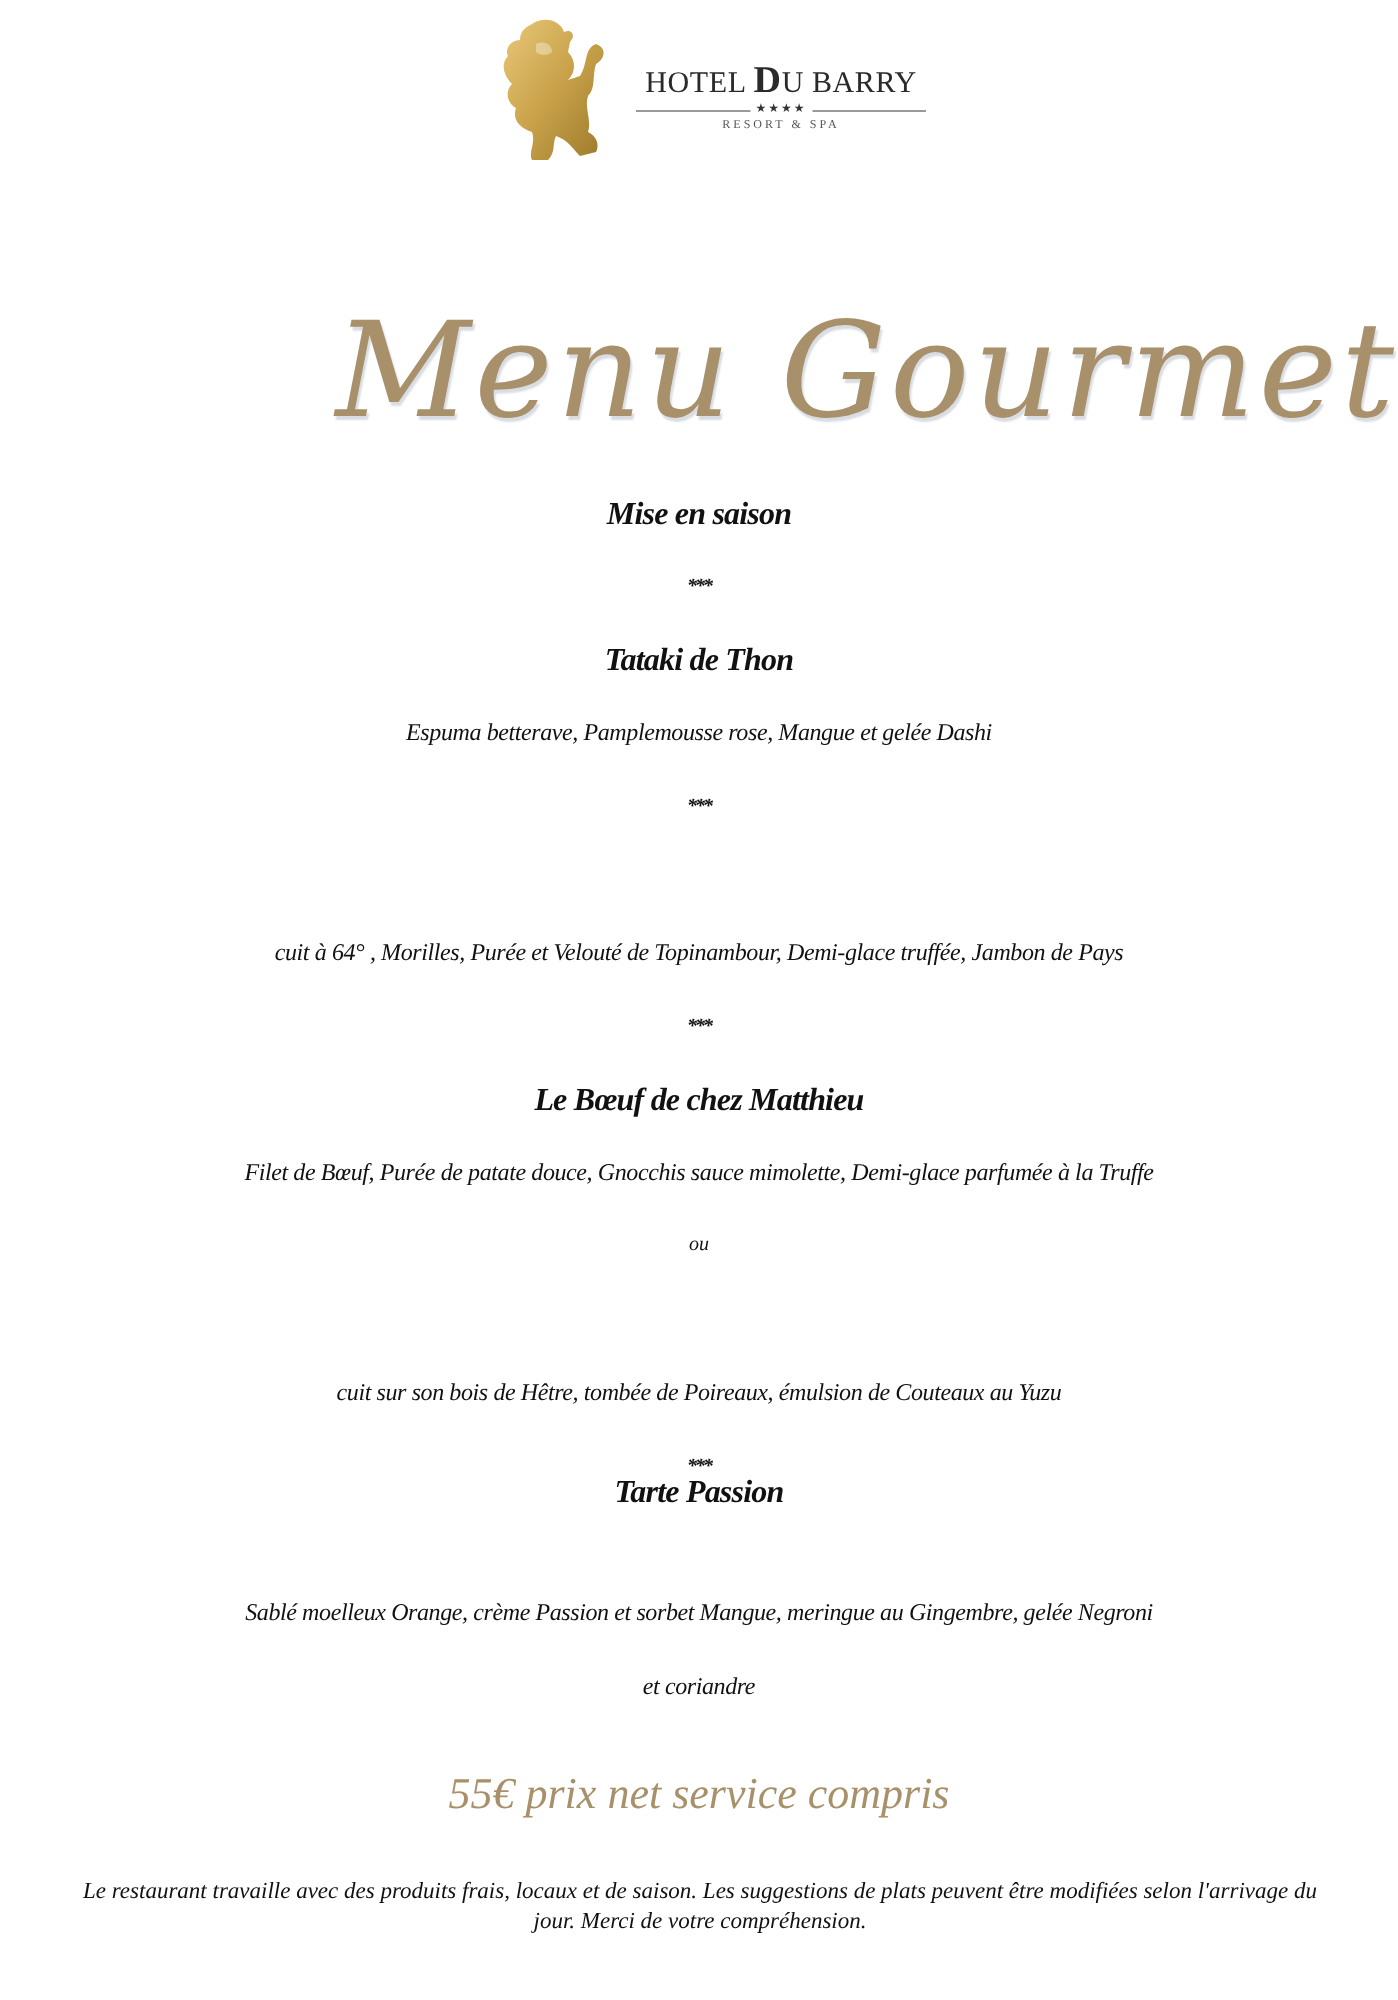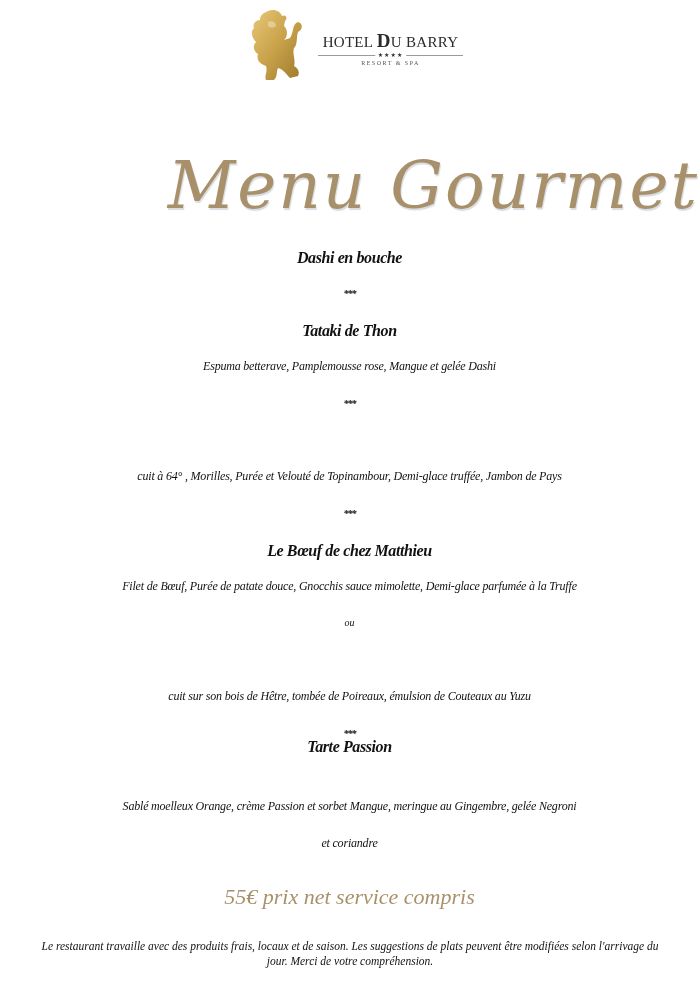--- a/index.html
+++ b/index.html
@@ -48,21 +48,21 @@
       <div class="brand-name"><span>HOTEL </span><span class="big-d">D</span><span>U BARRY</span></div>
       <div class="brand-rule">
         <span class="brand-stars">★★★★</span>
       </div>
       <div class="brand-sub">RESORT &amp; SPA</div>
     </div>
   </div>
 
   <div class="title">Menu Gourmet</div>
 
-  <div class="line dish" style="top:249px">Dashi en bouche</div>
+  <div class="line dish" style="top:249px">Mise en saison</div>
   <div class="line sep" style="top:288px">***</div>
 
   <div class="line dish" style="top:322px">Tataki de Thon</div>
   <div class="line desc" style="top:359px">Espuma betterave, Pamplemousse rose, Mangue et gelée Dashi</div>
   <div class="line sep" style="top:398px">***</div>
 
   <div class="line desc" style="top:469px">cuit à 64° , Morilles, Purée et Velouté de Topinambour, Demi-glace truffée,  Jambon de Pays</div>
   <div class="line sep" style="top:508px">***</div>
 
   <div class="line dish" style="top:542px">Le Bœuf de chez Matthieu</div>

